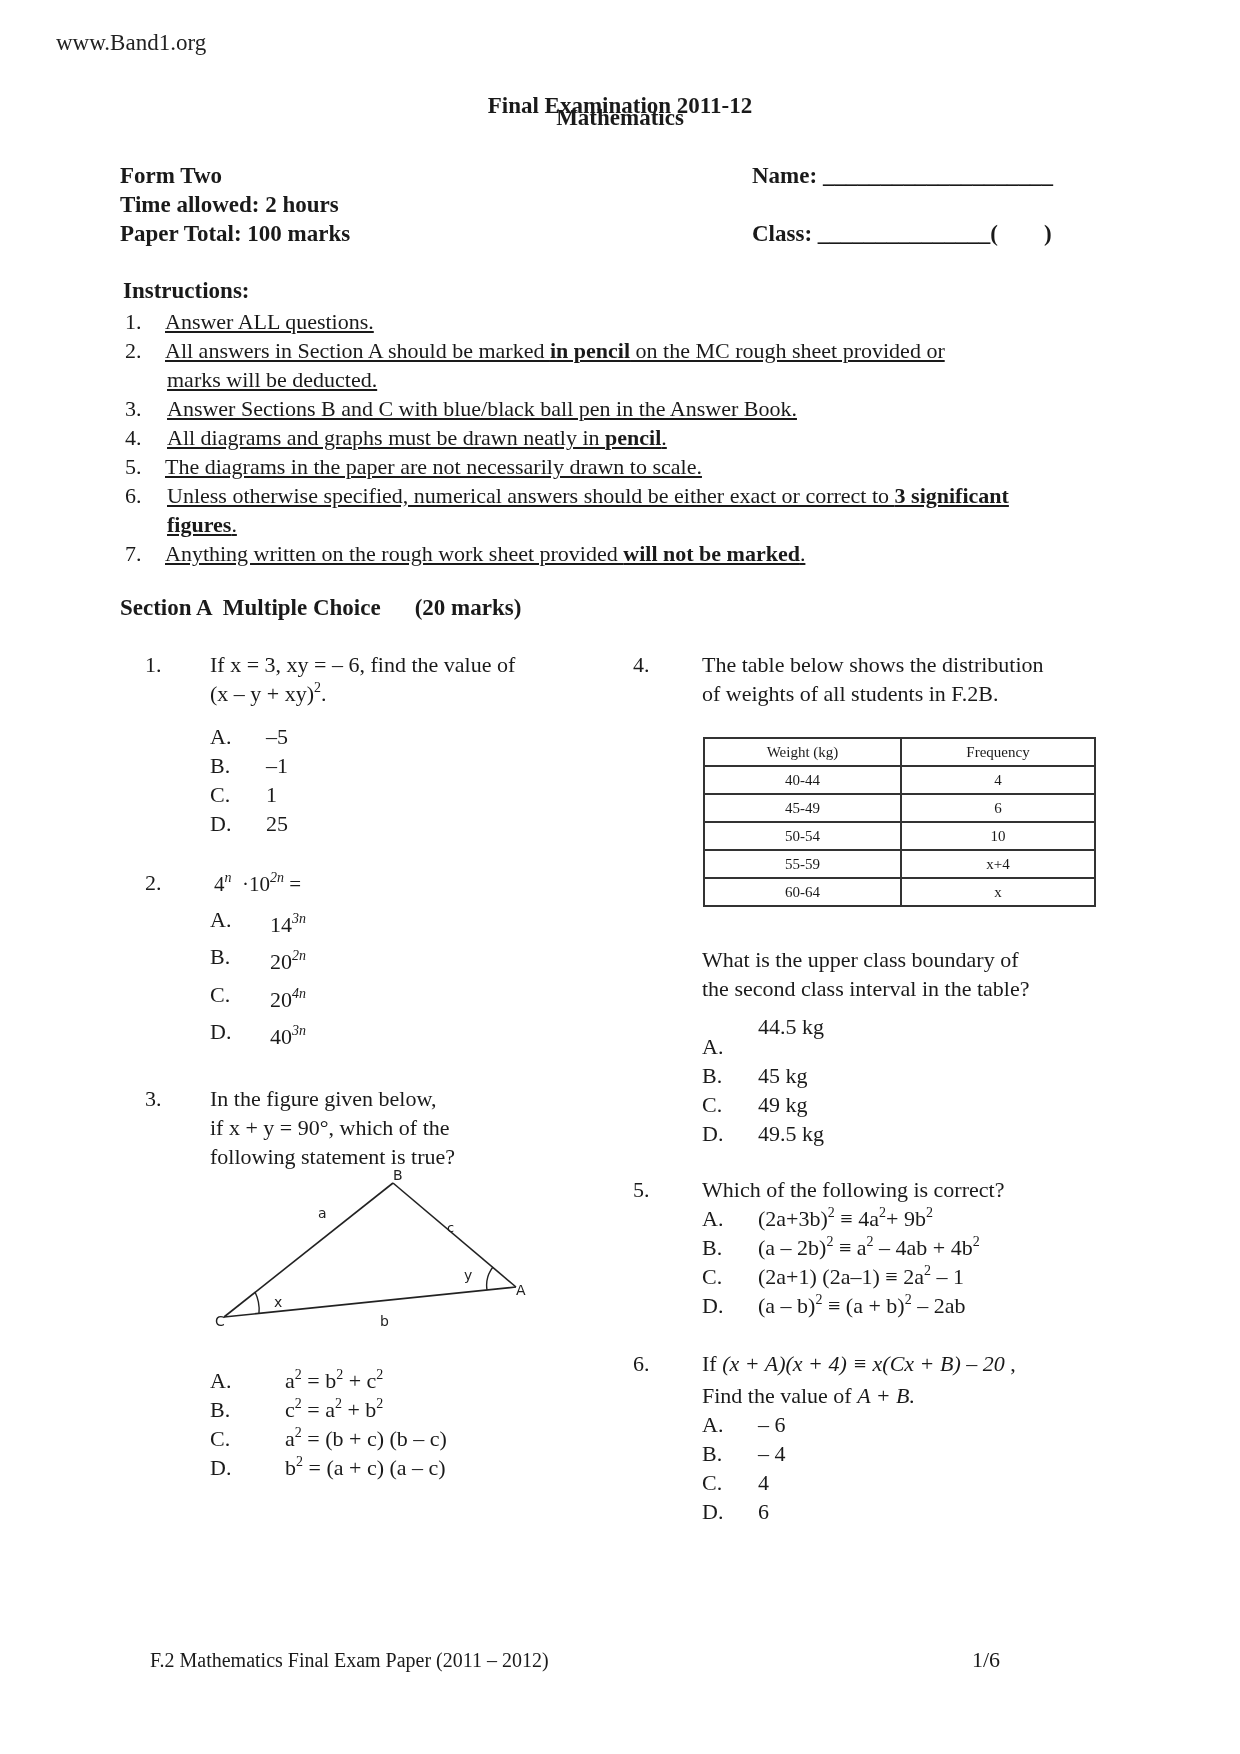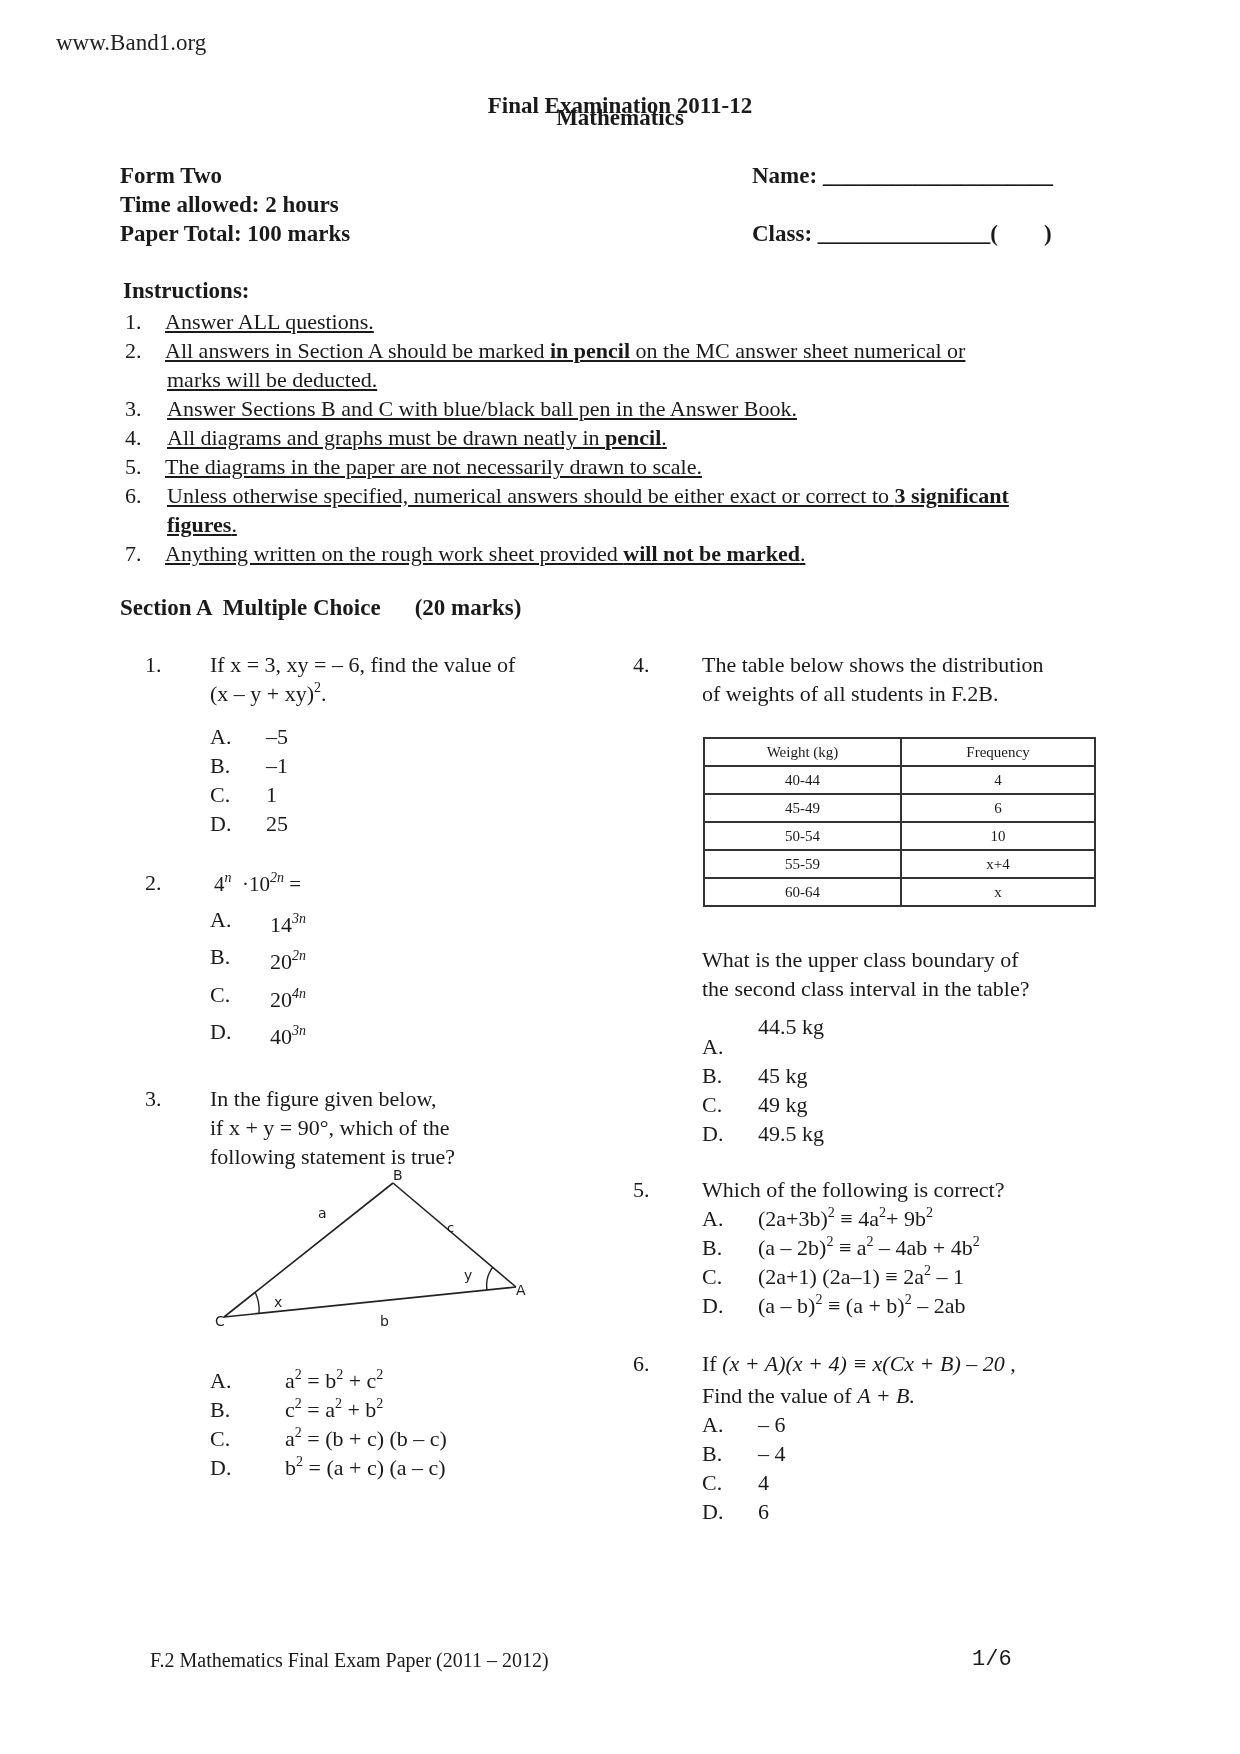--- a/index.html
+++ b/index.html
@@ -37,21 +37,21 @@
 <div class="abs hdr" style="left:752px; top:221px; white-space:pre;">Class: _______________(        )</div>
 
 <div class="abs hdr" style="left:123px; top:278px;">Instructions:</div>
 <div class="abs instr" style="left:125px; top:307px; width:1000px; height:260px;">
   <div class="abs" style="top:0; left:0; width:1000px;">
     <span class="num">1.</span>
     <span class="txt">Answer ALL questions.</span>
   </div>
   <div class="abs" style="top:29px; left:0; width:1000px;">
     <span class="num">2.</span>
-    <span class="txt" style="white-space:nowrap;"><span>All answers in Section A should be marked </span><b>in pencil</b><span> on the MC answer sheet numerical or</span></span>
+    <span class="txt" style="white-space:nowrap;"><span>All answers in Section A should be marked </span><b>in pencil</b><span> on the MC rough sheet provided or</span></span>
     <span class="txt" style="top:29px; left:42px;text-align:center;">marks will be deducted.</span>
   </div>
   <div class="abs" style="top:87px; left:0; width:1000px;">
     <span class="num">3.</span>
     <span class="txt" style="left:42px;">Answer Sections B and C with blue/black ball pen in the Answer Book.</span>
   </div>
   <div class="abs" style="top:116px; left:0; width:1000px;">
     <span class="num">4.</span>
     <span class="txt" style="left:42px; white-space:nowrap;"><span>All diagrams and graphs must be drawn neatly in </span><b>pencil</b><span>.</span></span>
   </div>
@@ -195,13 +195,13 @@
   <span class="opt-v" style="left:758px; top:1410px;">– 6</span>
   <span class="opt-l" style="left:702px; top:1439px;">B.</span>
   <span class="opt-v" style="left:758px; top:1439px;">– 4</span>
   <span class="opt-l" style="left:702px; top:1468px;">C.</span>
   <span class="opt-v" style="left:758px; top:1468px;">4</span>
   <span class="opt-l" style="left:702px; top:1497px;">D.</span>
   <span class="opt-v" style="left:758px; top:1497px;">6</span>
 </div>
 
 <div class="abs footer" style="left:150px; top:1649px;">F.2 Mathematics Final Exam Paper (2011 – 2012)</div>
-<div class="abs footer" style="left:972px; top:1647px; font-size:22px;font-family:Liberation Mono, monospace;">1/6</div>
+<div class="abs footer" style="left:972px; top:1647px; font-size:22px;">1/6</div>
 
 </body></html>

